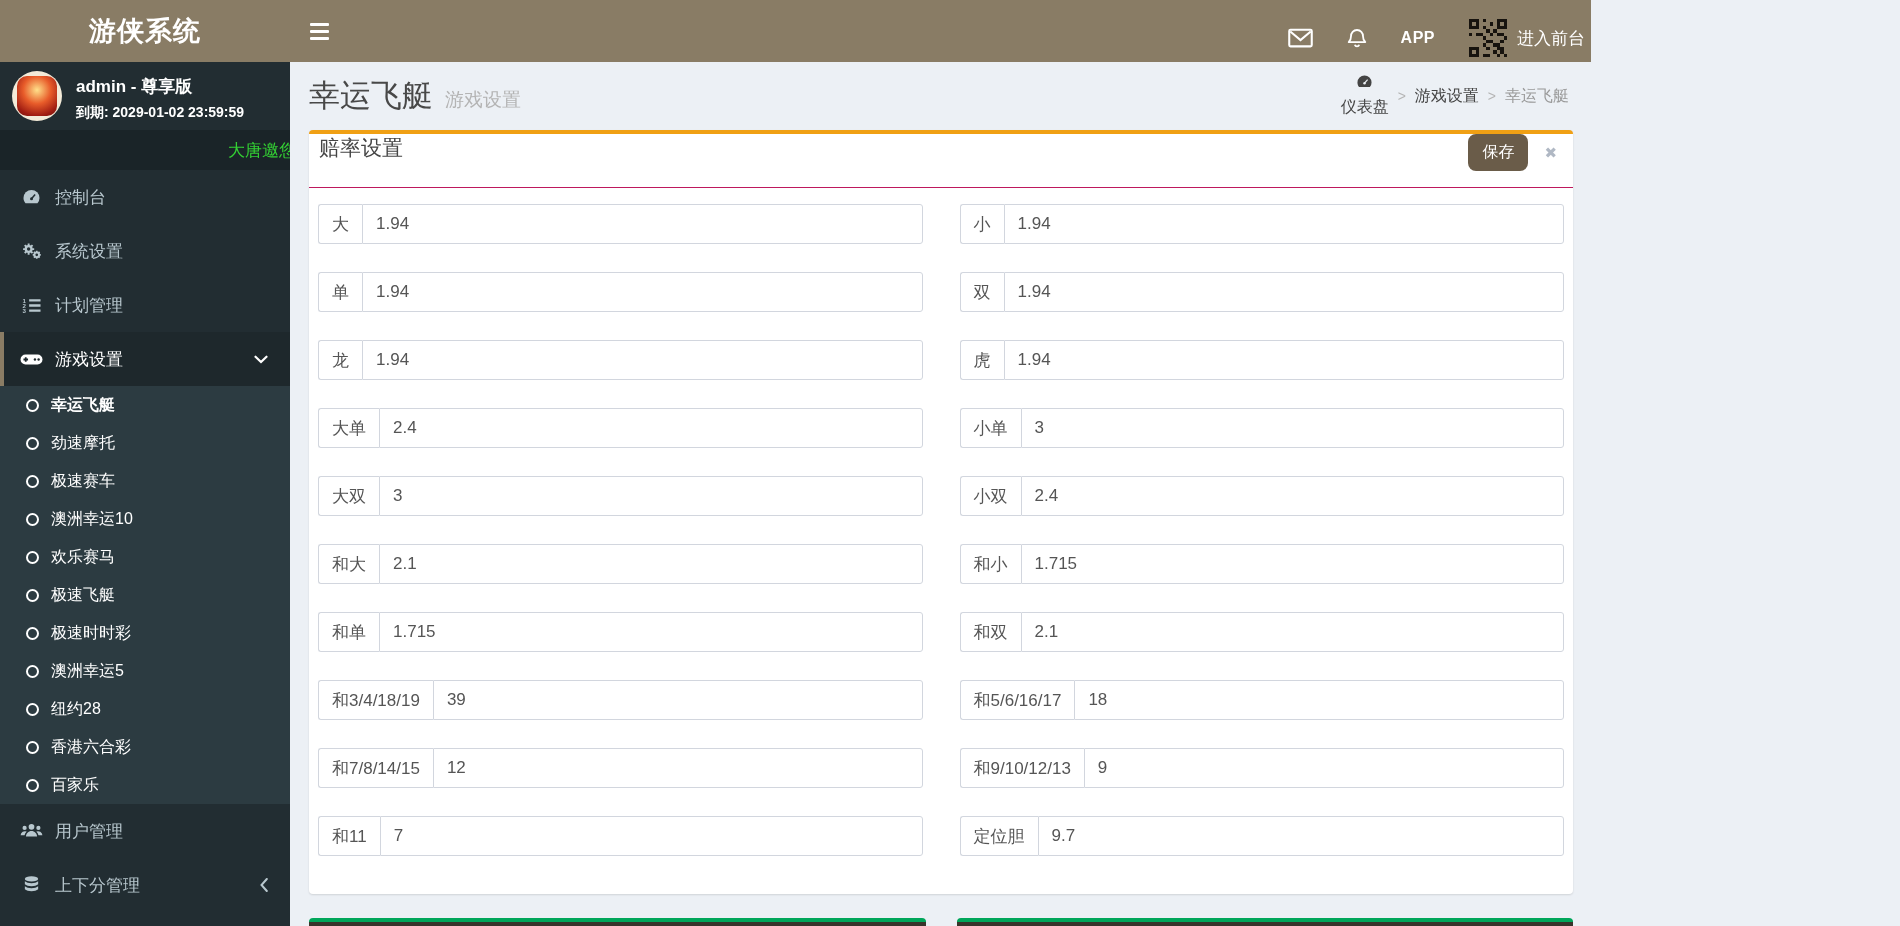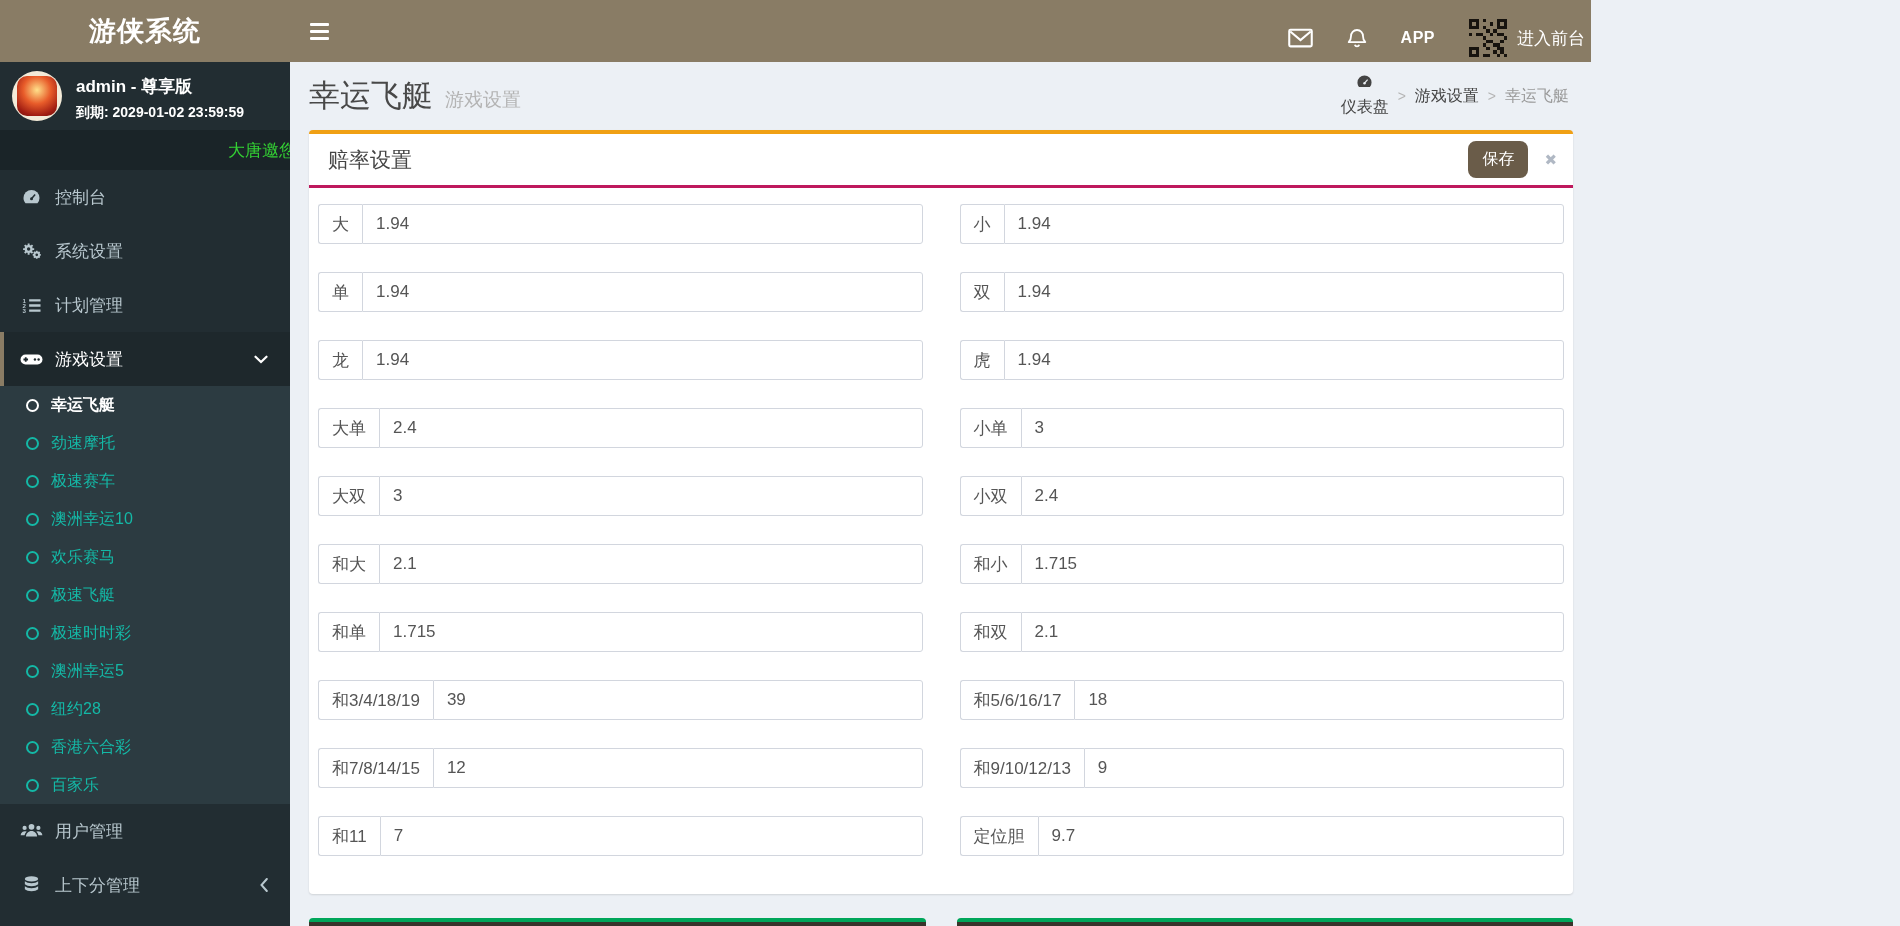--- a/index.html
+++ b/index.html
@@ -36,41 +36,41 @@
   .marquee span { white-space:nowrap; margin-right:-6px; }
 
   .menu a.item { height:54px; display:flex; align-items:center; padding:0 12px 0 12px;
                  color:#b8c7ce; font-size:17px; text-decoration:none; border-left:4px solid transparent; cursor:pointer; }
   .menu .m-ico { width:30px; display:flex; justify-content:center; margin-right:9px; flex:0 0 30px; }
   .menu a.item.active { background:#1e282c; color:#fff; border-left-color:#8a7c64; }
   .menu .chev { margin-left:auto; margin-right:10px; display:flex; }
 
   .submenu { background:#2c3b41; }
   .submenu a.sub-item { height:38px; display:flex; align-items:center; padding-left:26px;
-                        color:#14b8a6; font-size:16px; text-decoration:none; cursor:pointer; }
+                        color:#ffffff; font-size:16px; text-decoration:none; cursor:pointer; }
   .submenu .ring { width:13px; height:13px; border:2px solid currentColor; border-radius:50%;
                    margin-right:12px; flex:0 0 13px; }
   .submenu a.sub-item.active { color:#fff; font-weight:bold; }
 
   
   .main { position:absolute; left:290px; top:62px; right:0; bottom:0; background:#ecf0f5; overflow:hidden; }
   .content-header { height:68px; display:flex; align-items:center; justify-content:space-between;
                     padding:0 22px 0 19px; }
   .ph-left { display:flex; align-items:baseline; }
   .page-title { font-size:31px; color:#484848; font-weight:normal; }
   .page-sub { font-size:19px; color:#b4b4b4; margin-left:12px; }
   .breadcrumb { display:flex; align-items:center; font-size:16px; color:#444; }
   .breadcrumb .bc { display:flex; align-items:center; gap:7px; cursor:pointer;flex-direction:column; }
   .breadcrumb .sep { color:#b5b5b5; margin:0 9px; font-size:14px; }
   .breadcrumb .last { color:#999; }
 
   .box { margin:0 18px 0 19px; height:764px; background:#fff; border-top:4px solid #f0a014;
          border-radius:4px; box-shadow:0 1px 2px rgba(0,0,0,.12); }
-  .box-header { height:54px; display:flex; align-items:center; padding:0 16px 0 19px;
-                border-bottom:3px solid #be185d; }
+  .box-header { height:54px; display:flex; align-items:flex-start; padding:0 16px 0 10px;
+                border-bottom:1px solid #be185d; }
   .box-title { font-size:21px; color:#444; font-weight:normal; }
   .box-tools { margin-left:auto; display:flex; align-items:center; gap:16px; }
   .btn-save { background:#6a5c49; color:#fff; border:none; border-radius:8px;
               font-size:16px; padding:8px 14px; cursor:pointer; font-family:inherit;margin-left:48px; }
   .close-x { color:#b0b8c4; font-size:15px; font-weight:bold; cursor:pointer; line-height:1; }
 
   .box-body { display:flex; gap:37px; padding:16px 9px 0 9px; }
   .fcol { flex:1; min-width:0; }
   .field { display:flex; height:40px; margin-bottom:28px; }
   .addon { border:1px solid #d2d6de; border-right:none; border-radius:3px 0 0 3px; background:#fff;

